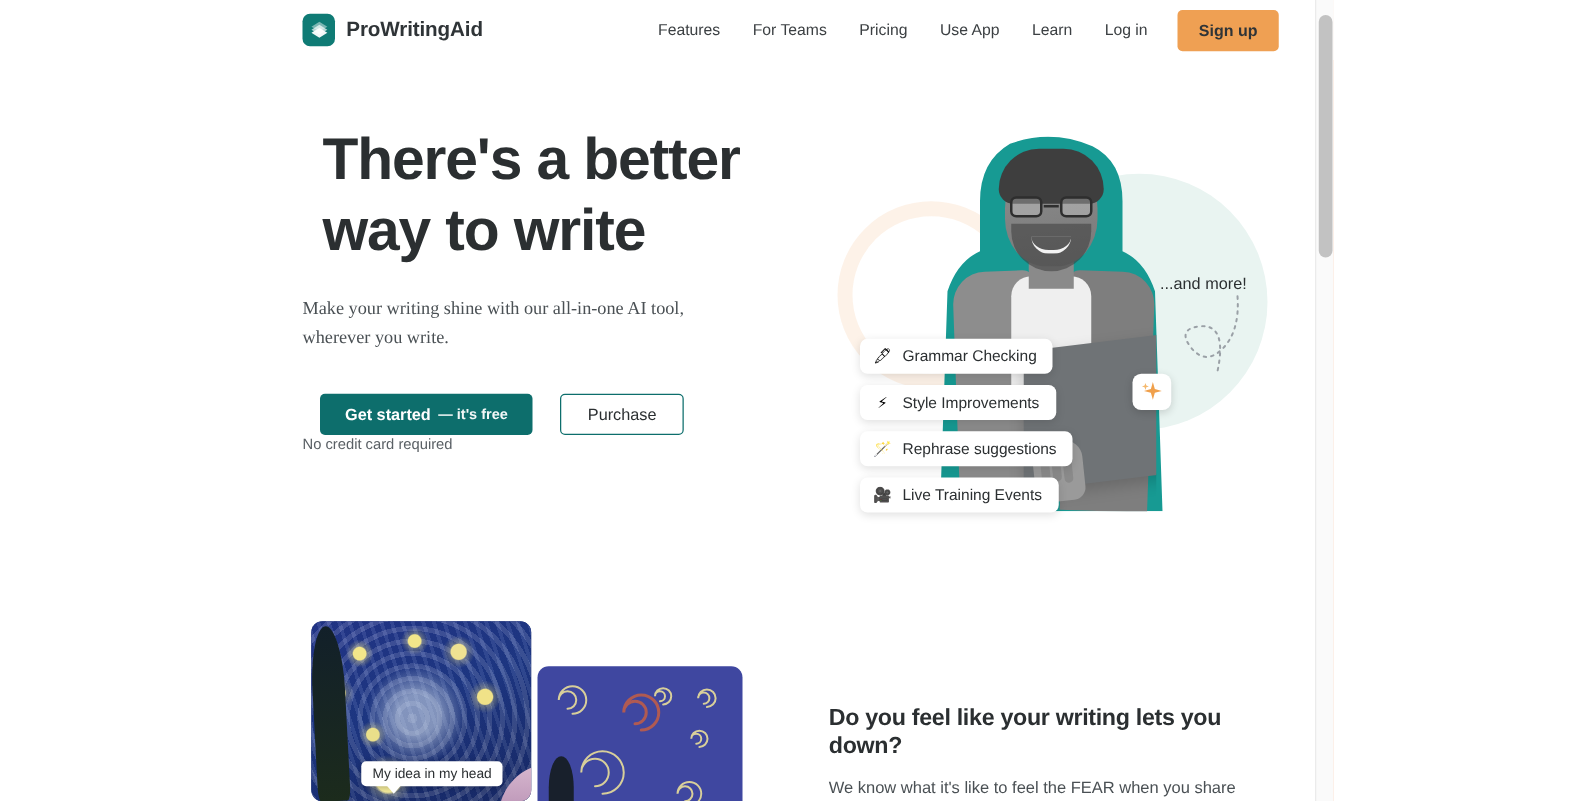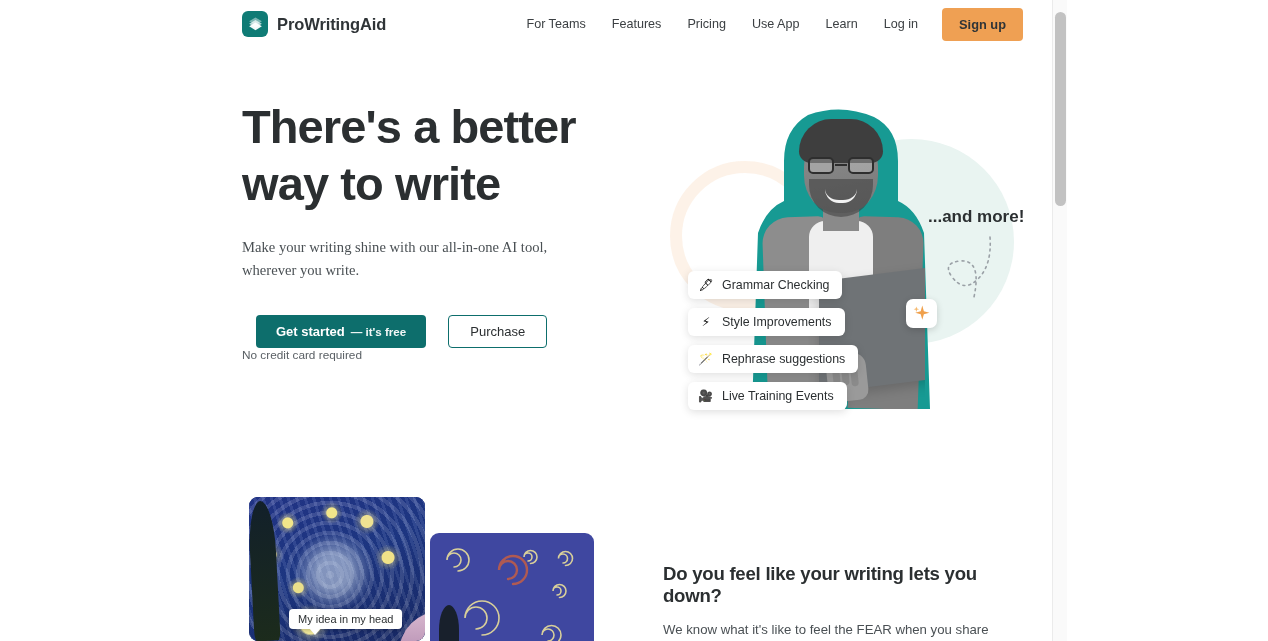--- a/index.html
+++ b/index.html
@@ -128,20 +128,21 @@
     left: 242px;
     top: 50px;
     width: 400px;
   }
   .hero-title {
     font-size: 47px;
     line-height: 57px;
     font-weight: 700;
     color: #2b2f31;
     letter-spacing: -0.9px;
+    margin-left: 16px;
   }
   .hero-sub {
     margin-top: 24px;
     font-size: 14.6px;
     line-height: 23px;
     color: #4a5054;
     max-width: 330px;
     font-family: Liberation Serif, serif;
   }
   .hero-actions {
@@ -355,23 +356,23 @@
     box-shadow: 0 2px 7px rgba(0,0,0,.16);
     display: flex;
     align-items: center;
     justify-content: center;
     z-index: 6;
   }
 
   .and-more {
     position: absolute;
     left: 268px;
-    top: 104px;
-    font-size: 17px;
-    font-weight: 700;
+    top: 116px;
+    font-size: 13px;
+    font-weight: 400;
     color: #2b2f31;
     white-space: nowrap;
     z-index: 6;
   }
   .and-more-curve {
     position: absolute;
     left: 256px;
     top: 132px;
     width: 90px;
     height: 78px;
@@ -549,22 +550,22 @@
           <svg width="17" height="17" viewBox="0 0 24 24" aria-hidden="true">
             <path d="M3 14.5 L12 9 L21 14.5 L12 20 Z" fill="#ffffff" opacity="0.95"></path>
             <path d="M3 11 L12 5.5 L21 11 L12 16.5 Z" fill="#ffffff" opacity="0.7"></path>
             <path d="M3 7.5 L12 2 L21 7.5 L12 13 Z" fill="#ffffff" opacity="0.45"></path>
           </svg>
         </span>
         <span class="brand-name">ProWritingAid</span>
       </a>
 
       <nav class="nav">
+        <a class="nav-link" href="#">Features</a>
         <a class="nav-link" href="#">For Teams</a>
-        <a class="nav-link" href="#">Features</a>
         <a class="nav-link" href="#">Pricing</a>
         <a class="nav-link" href="#">Use App</a>
         <a class="nav-link" href="#">Learn</a>
         <a class="nav-link" href="#">Log in</a>
         <button class="signup-btn" style="background: rgb(239, 160, 83);">Sign up</button>
       </nav>
     </header>
 
     <section class="hero">
 

